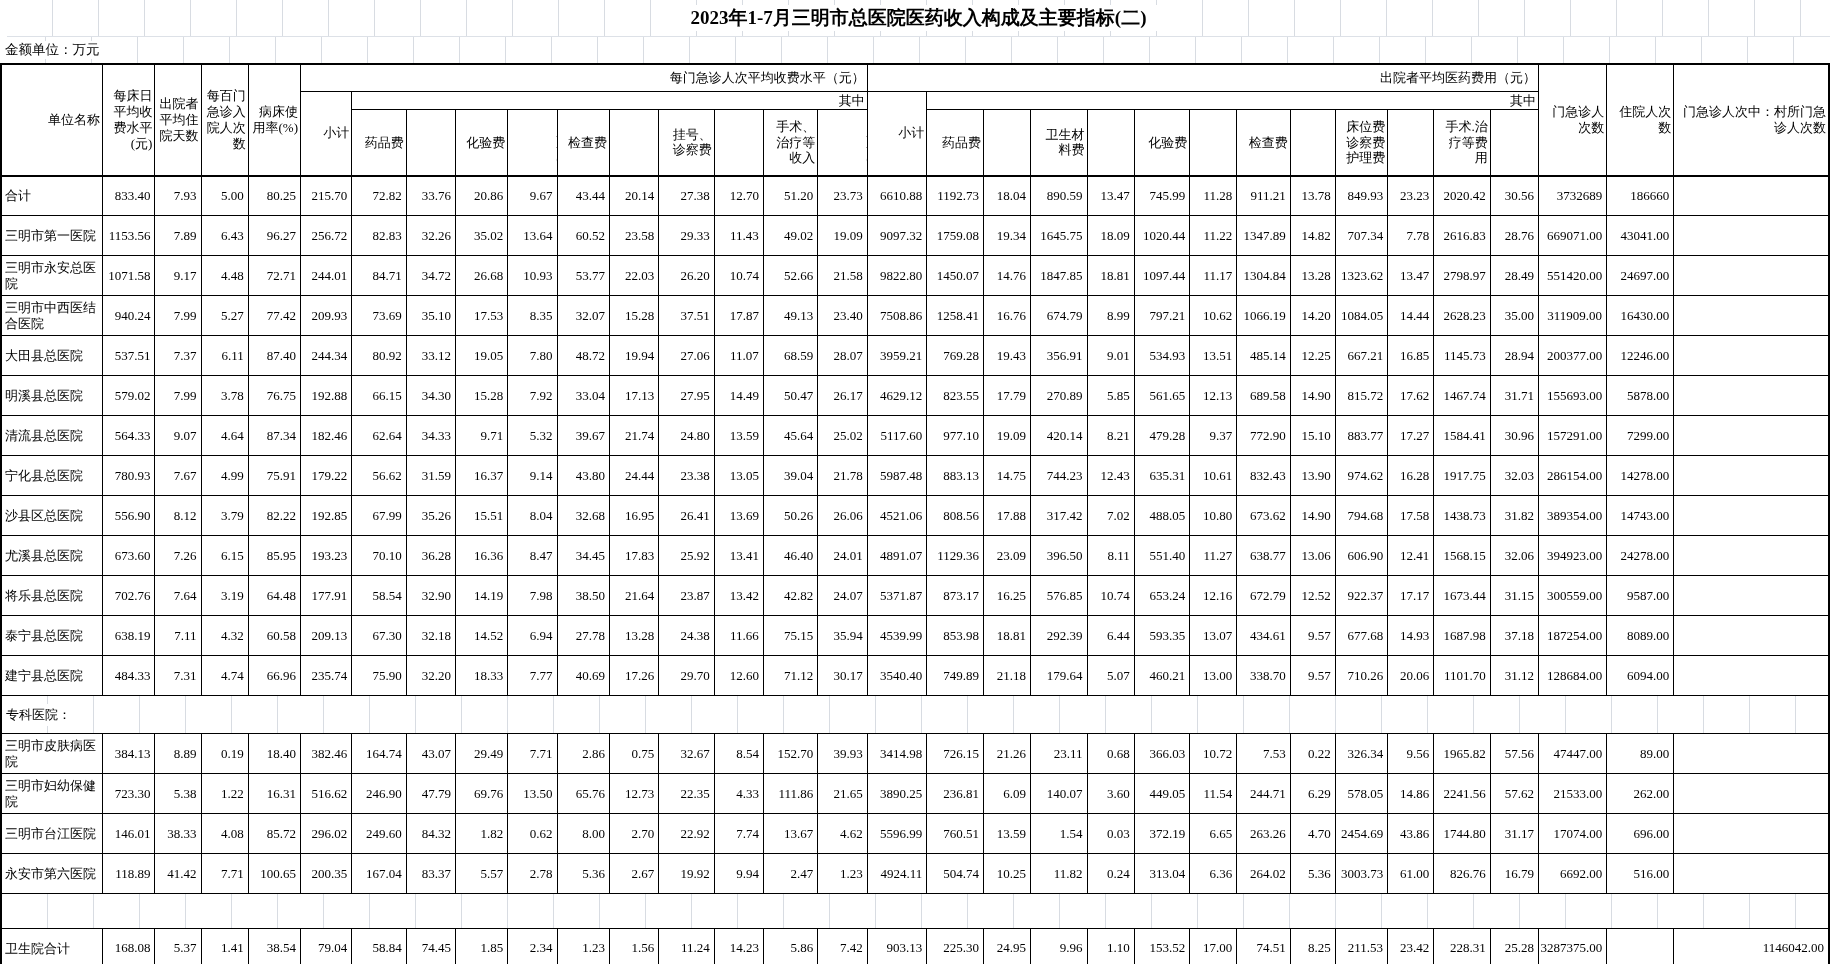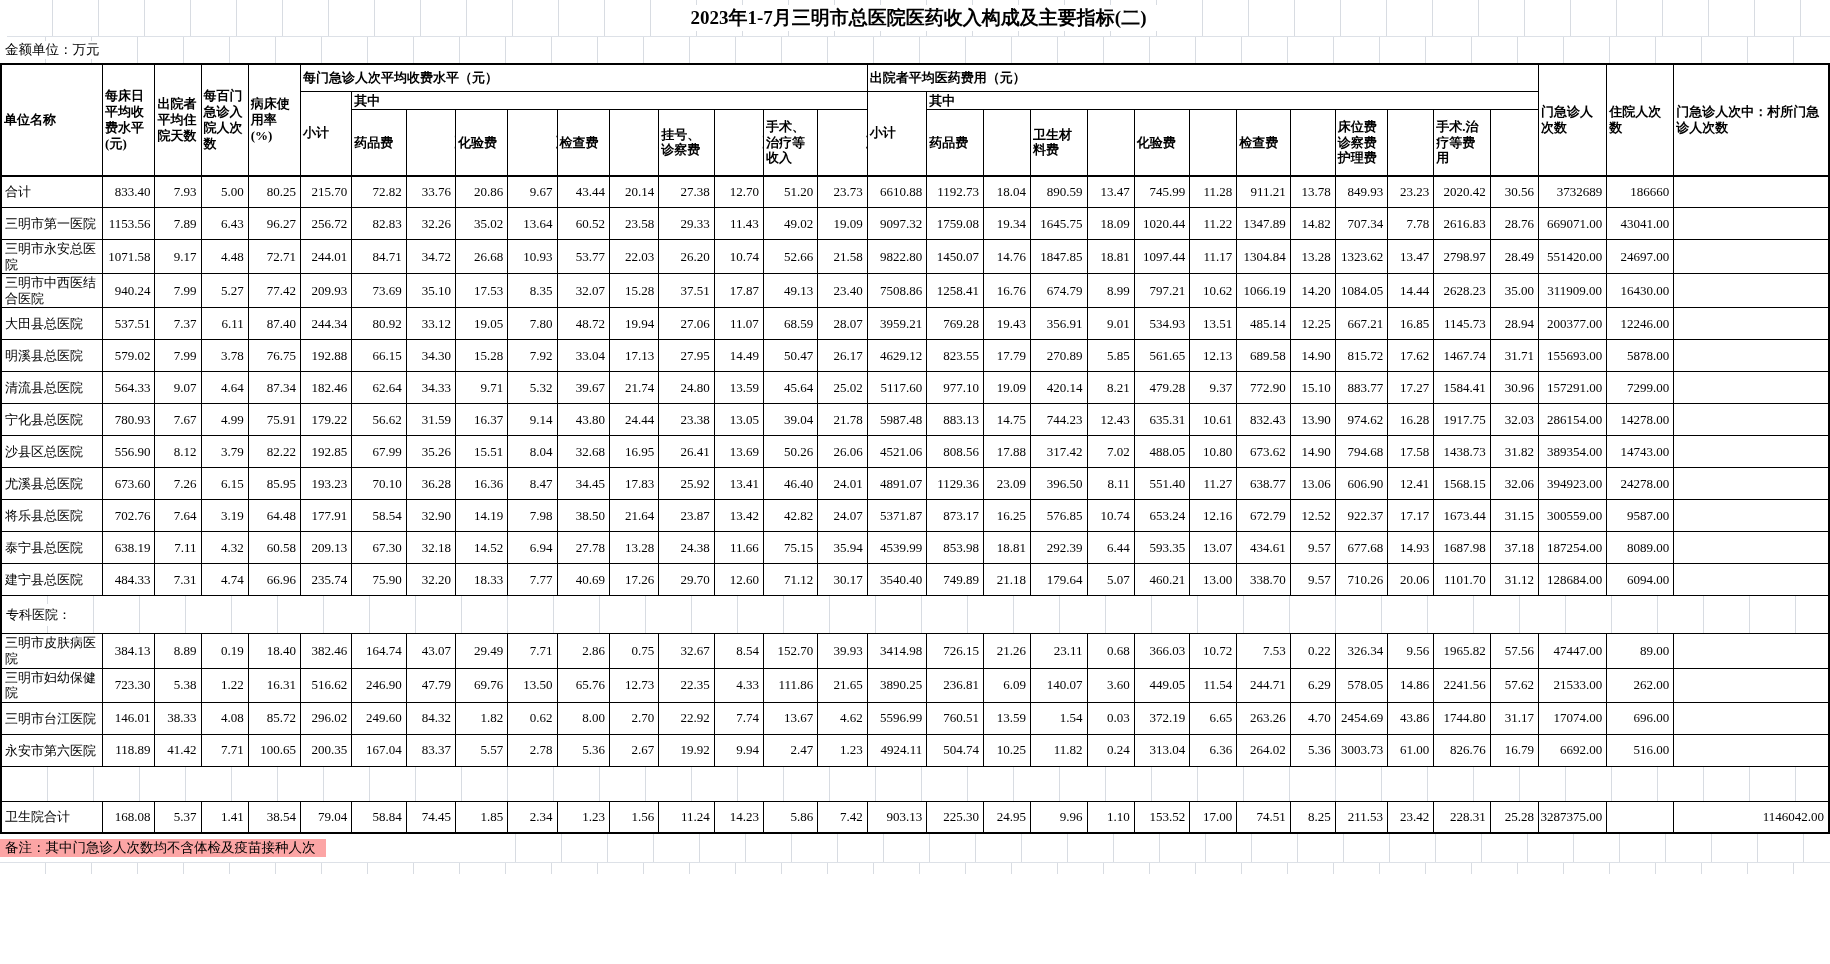--- a/index.html
+++ b/index.html
@@ -15,29 +15,29 @@
     border-bottom:1px solid #dde1e7; position:relative;margin-left:7px; }
   .title-band .patch { background:#fff; padding:0 26px; font-size:19px; font-weight:bold; }
 
   .unit-band { height:26px; display:flex; align-items:center; }
   .unit-band .patch { background:#fff; padding:0 10px 0 5px; font-size:13.5px; }
 
   table { border-collapse:collapse; table-layout:fixed; width:1830px;
     border:2px solid #000; }
   th, td { border:1px solid #000; padding:0; overflow:hidden; }
 
-  thead th { font-weight:bold; font-size:13px; line-height:1.22; text-align:left;
+  thead th { font-weight:normal; font-size:13px; line-height:1.22; text-align:right;
     vertical-align:middle; word-break:break-all; padding:1px 2px; }
   thead th.ratio { white-space:pre-line; font-size:17px;padding-left:48px; }
   tr.row-group { height:27px; }
   tr.row-among { height:18px; }
   tr.row-leaf  { height:62px; }
   tbody tr:first-child td { border-top-width:2px; }
 
-  tbody tr { height:32px; }
+  tbody tr { height:40px; }
   td.name-cell { font-size:13px; text-align:left; vertical-align:middle;
     padding:1px 3px; word-break:break-all; line-height:1.2; }
   td.num-cell { font-size:13px; text-align:right; vertical-align:middle;
     padding:1px 4px 1px 1px; font-variant-numeric:tabular-nums; }
 
   tr.section-row { height:38px; }
   tr.section-row.empty { height:35px; }
   td.section-cell { background-image: repeating-linear-gradient(90deg,
       transparent 0px, transparent 45px, #d8dce2 45px, #d8dce2 46px);
     vertical-align:middle; }

